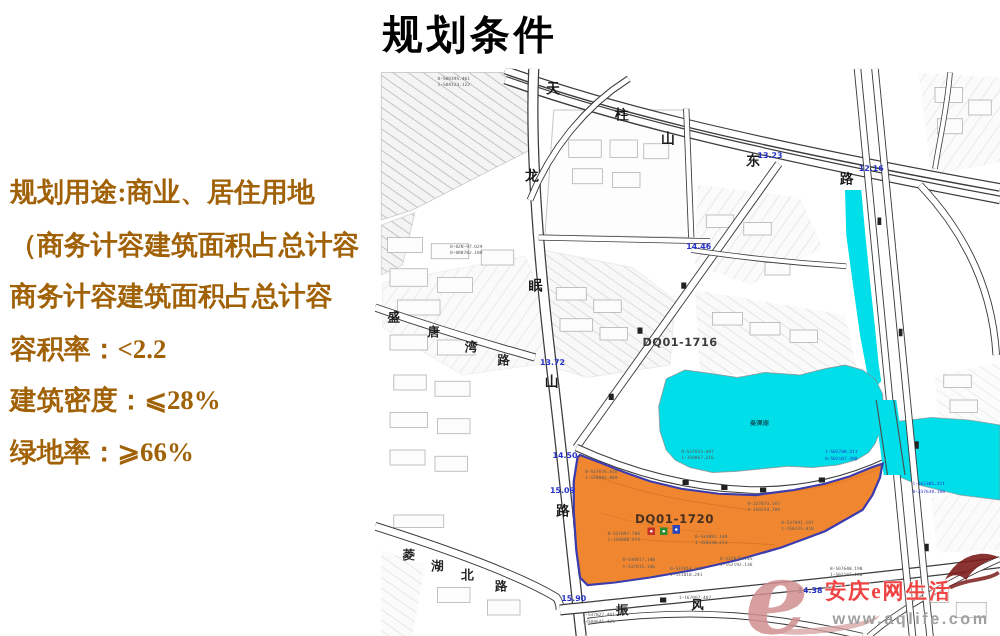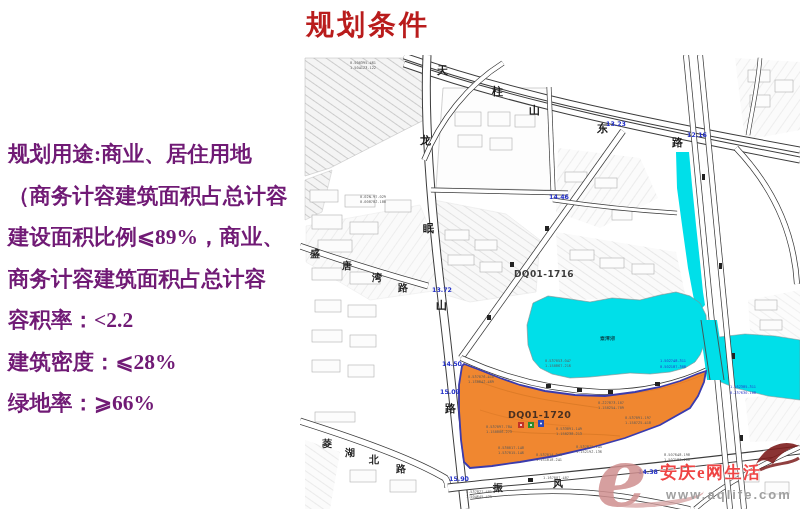--- a/index.html
+++ b/index.html
@@ -1,20 +1,20 @@
 <!DOCTYPE html>
 <html><head>
 <meta charset="utf-8">
 <style>
   html,body{margin:0;padding:0;}
   body{width:800px;height:509px;position:relative;overflow:hidden;background:#fff;
        font-family:"Liberation Serif","DejaVu Serif",serif;}
-  .page-title{position:absolute;left:306px;top:6px;font-size:28px;font-weight:700;
-      color:#b91c1c;letter-spacing:3px;}
-  .left-panel{position:absolute;left:8px;top:144px;width:296px;color:#701a75;
+  .page-title{position:absolute;left:306px;top:6px;font-size:32px;font-weight:700;
+      color:#000000;letter-spacing:3px;}
+  .left-panel{position:absolute;left:8px;top:144px;width:296px;color:#a16207;
       font-weight:700;font-size:21.5px;line-height:1.0;}
   .left-panel .pl{margin:0 0 20px 0;white-space:nowrap;}
   .ind0{margin-left:0;}
   .ind1{margin-left:2px;}
   .ind2{margin-left:29px;}
   .map-wrap{position:absolute;left:300px;top:55px;width:500px;height:454px;}
   svg text{font-family:"DejaVu Sans",sans-serif;}
   .rc{font-size:11px;font-weight:700;fill:#191919;font-family:"Liberation Serif",serif;}
   .rcs{font-size:10px;font-weight:700;fill:#222;font-family:"Liberation Serif",serif;}
   .el{font-size:6.3px;font-weight:700;fill:#2431c8;}
@@ -37,21 +37,20 @@
   .wm-phx{left:750px;top:434px;}
 </style>
 </head>
 <body>
 
 <div class="page-title">规划条件</div>
 
 <div class="left-panel">
   <div class="pl ind0">规划用途:商业、居住用地</div>
   <div class="pl ind1">（商务计容建筑面积占总计容</div>
-  <div class="pl ind2">建设面积比例⩽89%，商业、</div>
   <div class="pl ind2">商务计容建筑面积占总计容</div>
   <div class="pl ind0">容积率：&lt;2.2</div>
   <div class="pl ind0">建筑密度：⩽28%</div>
   <div class="pl ind0">绿地率：⩾66%</div>
 </div>
 
 <div class="map-wrap">
 <svg width="500" height="454" viewBox="300 55 500 454" xmlns="http://www.w3.org/2000/svg">
   <defs>
     <pattern id="h1" width="7" height="7" patternUnits="userSpaceOnUse" patternTransform="rotate(35)">

